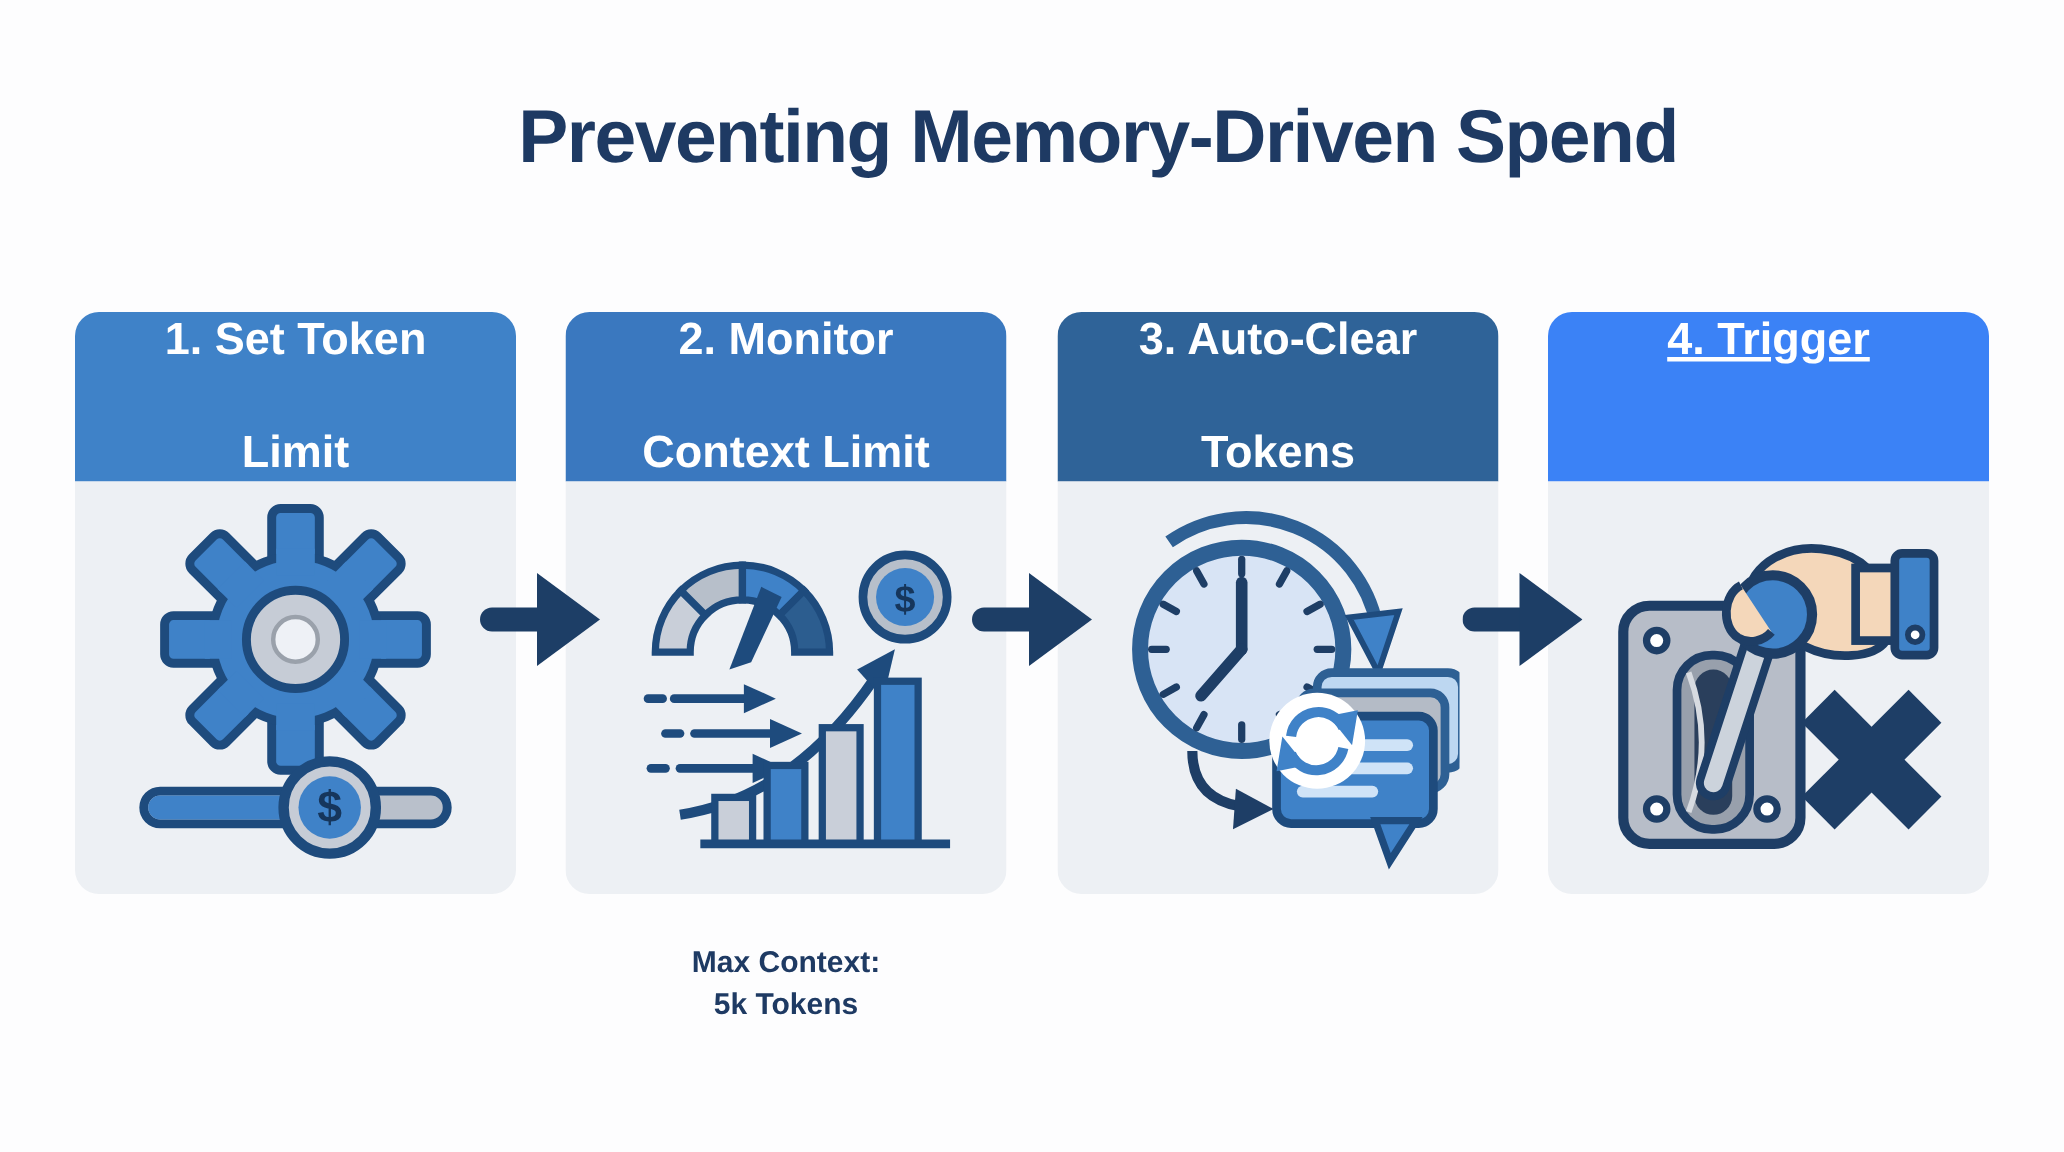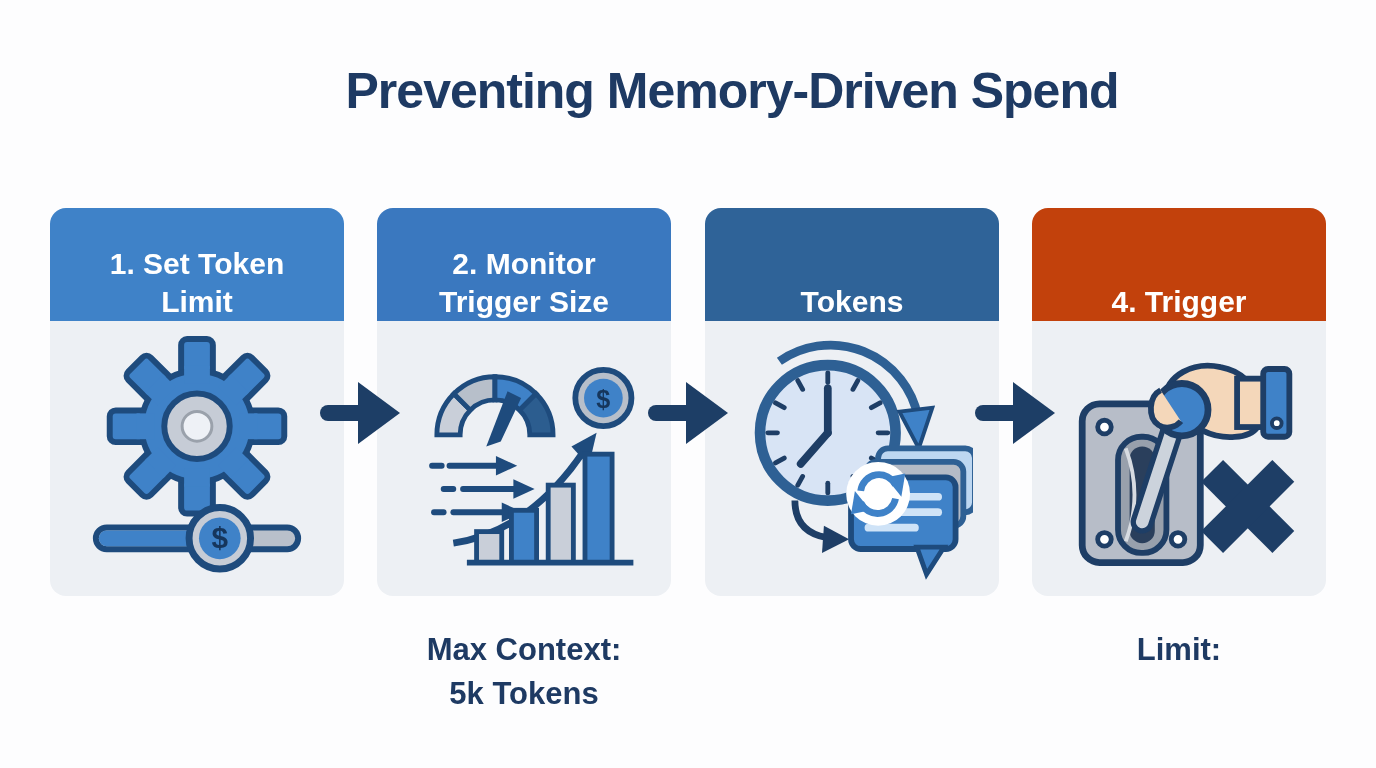--- a/index.html
+++ b/index.html
@@ -14,32 +14,32 @@
     color:#1e3a63;letter-spacing:-1px;padding-left:44px;
   }
   .card{
     position:absolute;top:208px;width:294px;height:388px;
     border-radius:16px;overflow:hidden;
     display:flex;flex-direction:column;
   }
   .card-pos-1{left:50px}.card-pos-2{left:377px}.card-pos-3{left:705px}.card-pos-4{left:1032px}
   .card-header{
     height:113px;flex:0 0 113px;
-    display:flex;flex-direction:column;align-items:center;justify-content:flex-end;
-    color:#ffffff;font-size:30px;font-weight:700;line-height:1.27;text-align:center;
+    display:flex;flex-direction:column;align-items:center;justify-content:space-between;
+    color:#ffffff;font-size:30px;font-weight:700;line-height:1.27;text-align:center;gap:27px;
   }
   .card-body{
     flex:1;background:#edf0f4;
     display:flex;align-items:center;justify-content:center;
   }
   .flow-arrow{position:absolute;top:382px;width:80px;height:62px;}
   .fa-1{left:320px}.fa-2{left:648px}.fa-3{left:975px}
   .caption{
     position:absolute;top:628px;width:294px;
-    text-align:center;font-size:31px;font-weight:700;
+    text-align:center;font-size:20px;font-weight:700;
     color:#1e3a63;line-height:1.42;
   }
   .cap-2{left:377px}.cap-4{left:1032px}
   svg text{font-family:"Liberation Sans", sans-serif;font-weight:bold;}
 </style>
 </head>
 <body>
 
 <div class="title">Preventing Memory-Driven Spend</div>
 
@@ -82,21 +82,21 @@
         <circle cx="143" cy="205" r="21" fill="#3f82c8"></circle>
         <text x="143" y="215" font-size="30" fill="#16365c" text-anchor="middle">$</text>
       </g>
     </svg>
   </div>
 </div>
 
 <div class="card card-pos-2">
   <div class="card-header" style="background-color: rgb(58, 120, 191);">
     <div>2. Monitor</div>
-    <div>Trigger Size</div>
+    <div>Context Limit</div>
   </div>
   <div class="card-body">
     <svg width="242" height="242" viewBox="0 0 250 250">
       <g stroke="#1e4b7d" stroke-width="5">
         <path d="M 35 100 A 60 60 0 0 1 52.6 57.6 L 69.5 74.5 A 36 36 0 0 0 59 100 Z" fill="#c9cfd9"></path>
         <path d="M 52.6 57.6 A 60 60 0 0 1 95 40 L 95 64 A 36 36 0 0 0 69.5 74.5 Z" fill="#b7bfca"></path>
         <path d="M 95 40 A 60 60 0 0 1 137.4 57.6 L 120.5 74.5 A 36 36 0 0 0 95 64 Z" fill="#3f82c8"></path>
         <path d="M 137.4 57.6 A 60 60 0 0 1 155 100 L 131 100 A 36 36 0 0 0 120.5 74.5 Z" fill="#2c5d8f"></path>
       </g>
       <polygon points="86,112 101,107 122,62 108,55" fill="#1e4b7d"></polygon>
@@ -128,20 +128,21 @@
         <rect x="150" y="152" width="26" height="80" fill="#c9cfd9"></rect>
         <rect x="188" y="120" width="28" height="112" fill="#3f82c8"></rect>
         <line x1="66" y1="232" x2="238" y2="232" stroke-width="6"></line>
       </g>
     </svg>
   </div>
 </div>
 
 <div class="card card-pos-3">
   <div class="card-header" style="background-color: rgb(47, 99, 152);">
+    <div>3. Auto-Clear</div>
     <div>Tokens</div>
   </div>
   <div class="card-body">
     <svg width="242" height="250" viewBox="0 0 250 258">
       <g>
         <circle cx="100" cy="102" r="70" fill="#d8e4f5" stroke="#2e6094" stroke-width="11"></circle>
         <g stroke="#1e3e66" stroke-width="5" stroke-linecap="round">
           <line x1="100" y1="50" x2="100" y2="40"></line>
           <line x1="126" y1="57" x2="131" y2="48"></line>
           <line x1="145" y1="76" x2="154" y2="71"></line>
@@ -184,21 +185,21 @@
         <path d="M 134 162 A 19 19 0 0 1 170 156" stroke="#3f82c8" stroke-width="7" fill="none"></path>
         <polygon points="160,148 180,144 176,168" fill="#3f82c8"></polygon>
         <path d="M 170 170 A 19 19 0 0 1 134 174" stroke="#3f82c8" stroke-width="7" fill="none"></path>
         <polygon points="144,182 124,186 128,162" fill="#3f82c8"></polygon>
       </g>
     </svg>
   </div>
 </div>
 
 <div class="card card-pos-4">
-  <div class="card-header" style="background-color: #c2410c;">
+  <div class="card-header" style="background-color: #3b82f6; text-decoration: underline;">
     <div>4. Trigger</div>
   </div>
   <div class="card-body">
     <svg width="242" height="242" viewBox="0 0 250 250">
       <g>
         <rect x="25" y="68" width="122" height="164" rx="18" fill="#b7bdc8" stroke="#1e3e66" stroke-width="7"></rect>
         <g fill="#ffffff" stroke="#1e3e66" stroke-width="5">
           <circle cx="48" cy="92" r="7"></circle>
           <circle cx="124" cy="92" r="7"></circle>
           <circle cx="48" cy="208" r="7"></circle>
@@ -241,14 +242,13 @@
 <svg class="flow-arrow fa-3" viewBox="0 0 80 62">
   <rect x="0" y="23" width="46" height="16" rx="8" fill="#1d3e66"></rect>
   <polygon points="38,0 80,31 38,62" fill="#1d3e66"></polygon>
 </svg>
 
 <div class="caption cap-2">
   <div>Max Context:</div>
   <div>5k Tokens</div>
 </div>
 <div class="caption cap-4">
-  <div>Limit:</div>
 </div>
 
 </body></html>

